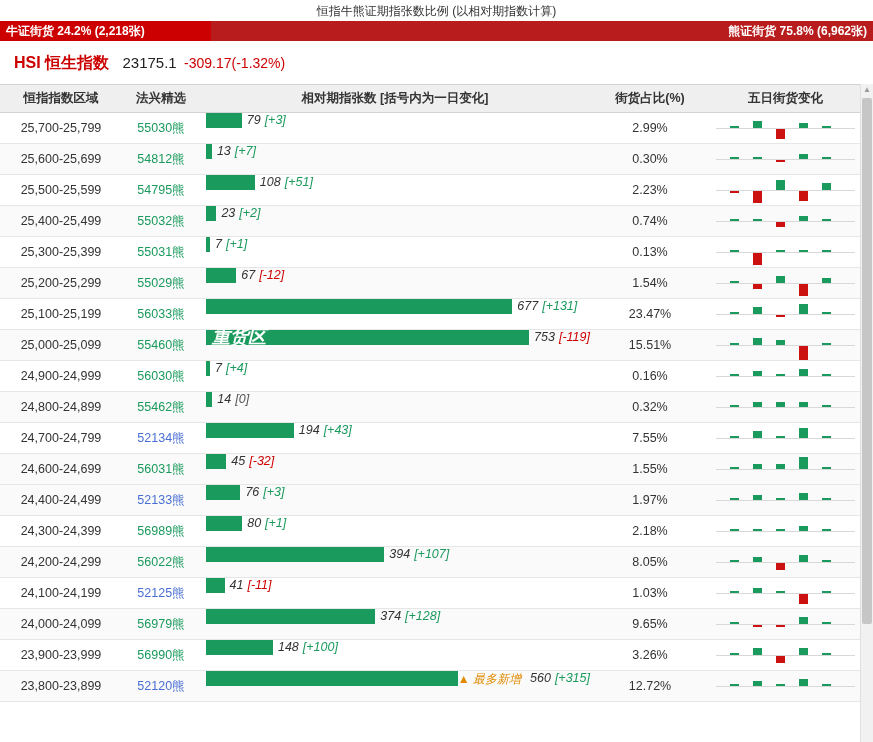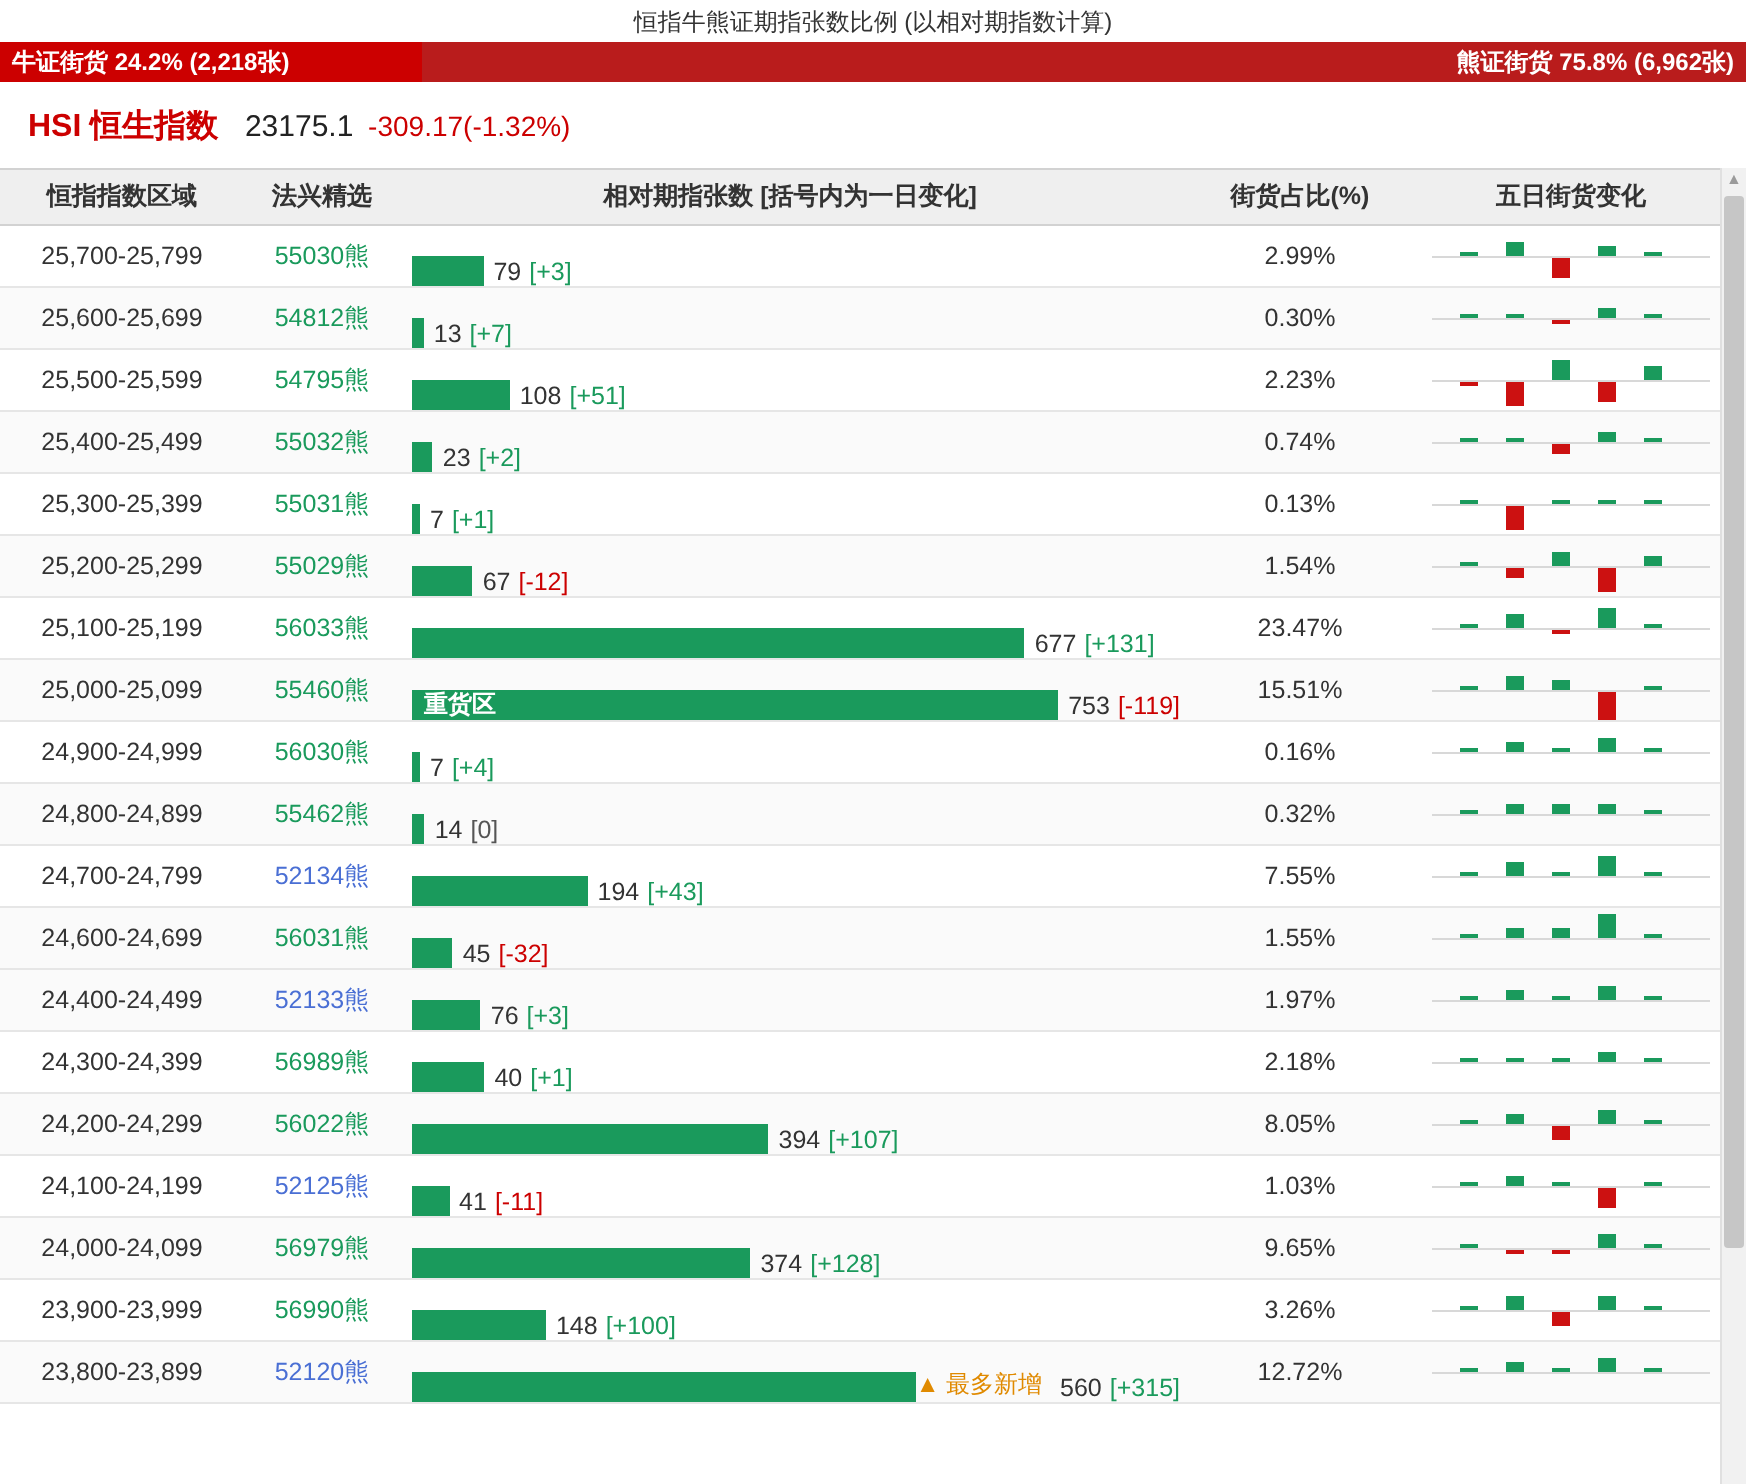--- a/index.html
+++ b/index.html
@@ -122,34 +122,35 @@
   td.col-code span.code.blue {
     color: #4a6fd4;
   }
 
   
   .barcell {
     position: relative;
     padding-left: 6px;
     white-space: nowrap;
     display: flex;
-    align-items: flex-end;
+    align-items: flex-start;
     height: 30px;
+    font-style: italic;
   }
   .bar {
     height: 15px;
     background: #1a9a5c;
     display: inline-block;
     vertical-align: middle;
     position: relative;
   }
   .bar .heavy {
     color: #ffffff;
     font-weight: bold;
-    font-size: 12px;
+    font-size: 18px;
     position: absolute;
     left: 6px;
     top: 0;
     line-height: 15px;
     white-space: nowrap;
   }
   .bar-val {
     margin-left: 5px;
     font-size: 12.5px;
     color: #333;
@@ -533,21 +534,21 @@
                 <div class="spark-bar spark-up" style="left: 112px; top: 12.6px; height: 2.4px;"></div>
               </div>
             </td>
           </tr>
           <tr class="odd">
             <td class="col-range">24,300-24,399</td>
             <td class="col-code"><span class="code">56989熊</span></td>
             <td class="col-bar">
               <div class="barcell">
                 <div class="bar" style="order: 1; width: 36.2px;"></div>
-                <span class="bar-val" style="order: 3;">40</span>
+                <span class="bar-val" style="order: 3;">80</span>
                 <span class="bar-delta delta-up" style="order: 4;">[+1]</span>
               </div>
             </td>
             <td class="col-pct">2.18%</td>
             <td class="col-spark">
               <div class="sparkcell">
                 <div class="mid"></div>
                 <div class="spark-bar spark-up" style="left: 20px; top: 12.6px; height: 2.4px;"></div>
                 <div class="spark-bar spark-up" style="left: 43px; top: 12.6px; height: 2.4px;"></div>
                 <div class="spark-bar spark-up" style="left: 66px; top: 12.6px; height: 2.4px;"></div>

